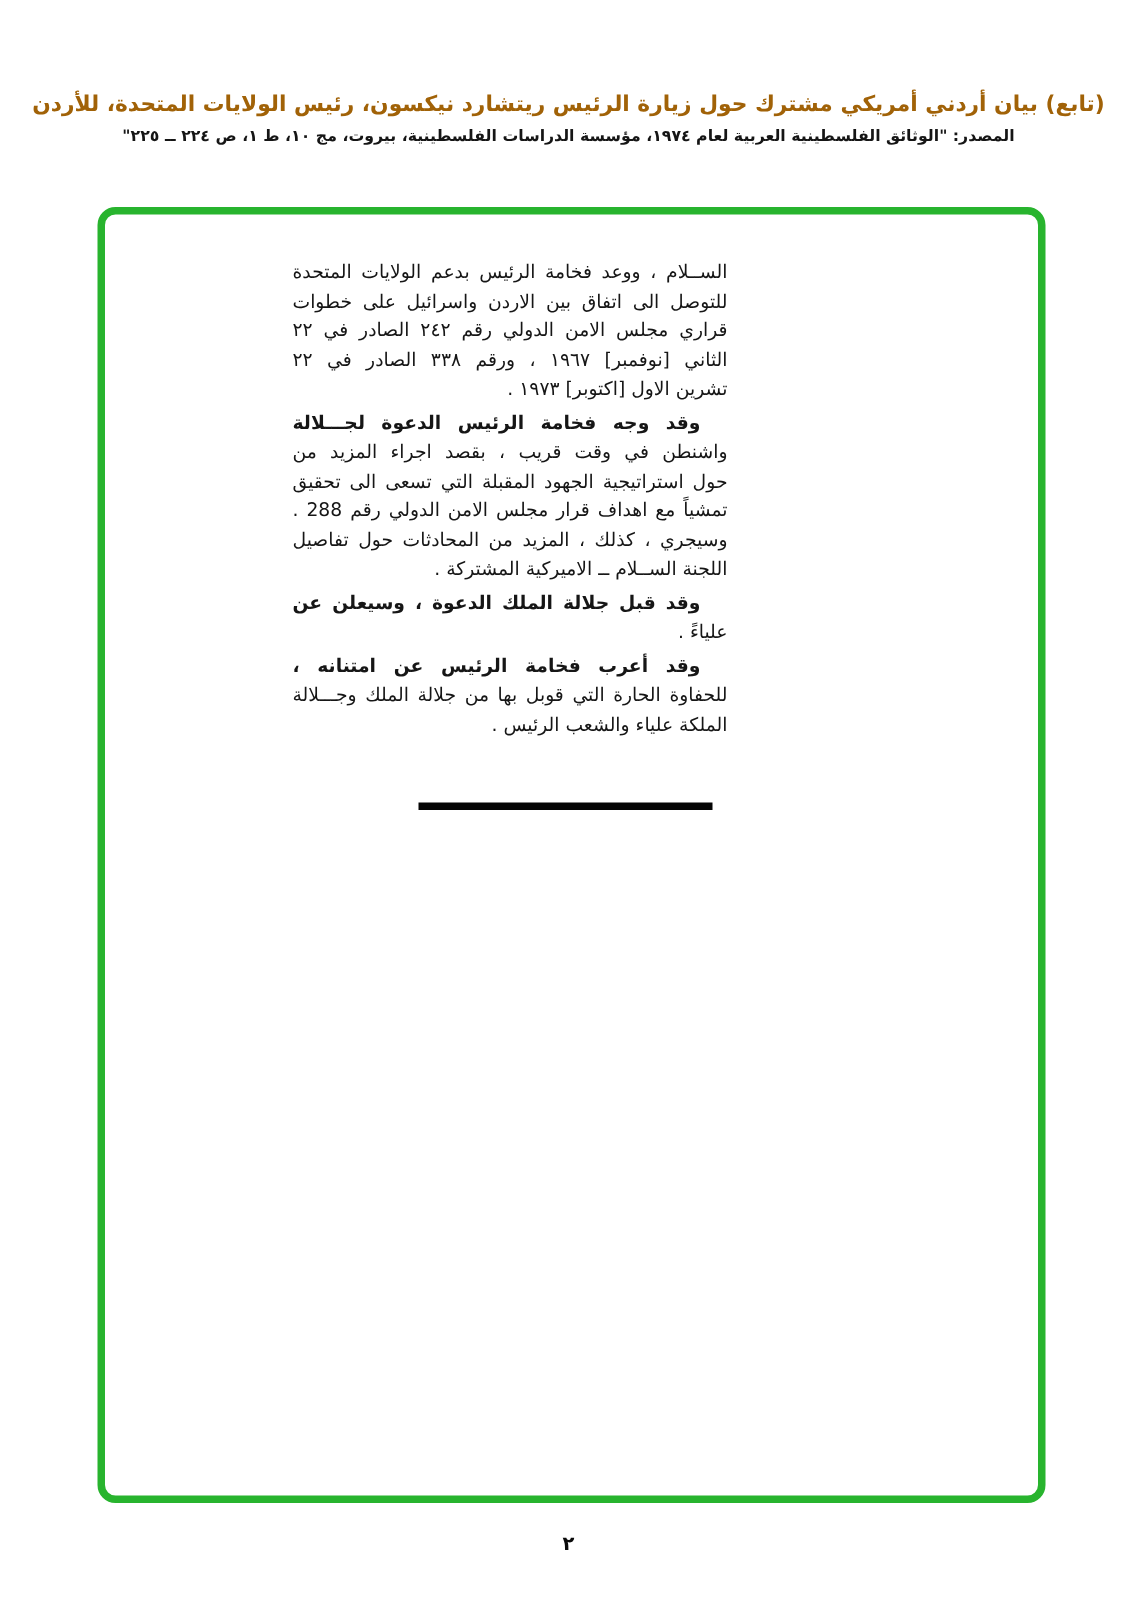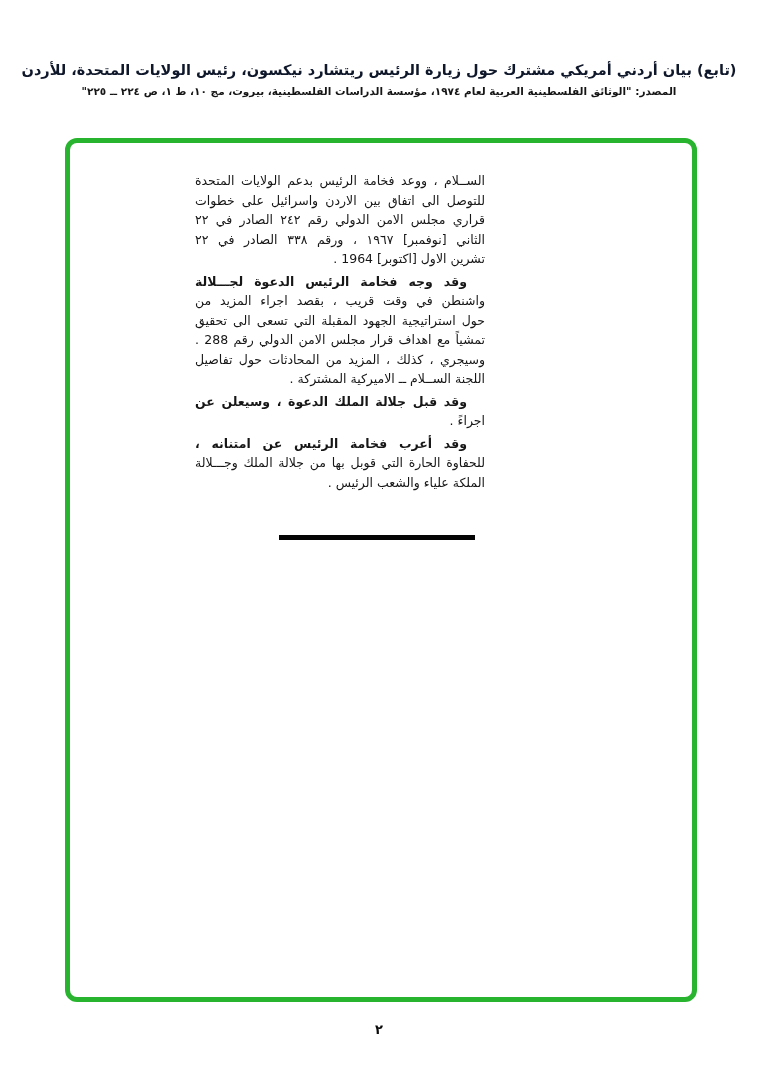--- a/index.html
+++ b/index.html
@@ -13,21 +13,21 @@
   }
   :root { --green: #28b42e; }
 
   
   .header {
     position: absolute; top: 62px; left: 0; right: 0;
     text-align: center; direction: rtl;
   }
   .header .title {
     font-size: 14.5px; font-weight: bold; letter-spacing: 0;
-    color: #0f172a;
+    color: #a16207;
   }
   .header .source {
     margin-top: 7px;
     font-size: 10.5px; font-weight: bold; color: #151515;
   }
 
   
   .doc-frame {
     position: absolute; left: 65px; top: 138px;
     width: 632px; height: 864px;
@@ -80,35 +80,35 @@
 </div>
 
 <div class="doc-frame">
   <div class="text-column">
 
     <div class="para">
       <div class="line">الســلام ، ووعد فخامة الرئيس بدعم الولايات المتحدة الفعال</div>
       <div class="line">للتوصل الى اتفاق بين الاردن واسرائيل على خطوات ثابتة</div>
       <div class="line">قراري مجلس الامن الدولي رقم ٢٤٢ الصادر في ٢٢ تشرين</div>
       <div class="line">الثاني [نوفمبر] ١٩٦٧ ، ورقم ٣٣٨ الصادر في ٢٢</div>
-      <div class="line last">تشرين الاول [اكتوبر] 1964 .</div>
+      <div class="line last">تشرين الاول [اكتوبر] ١٩٧٣ .</div>
     </div>
 
     <div class="para indent">
       <div class="line">وقد وجه فخامة الرئيس الدعوة لجـــلالة الملك لزيارة</div>
       <div class="line">واشنطن في وقت قريب ، بقصد اجراء المزيد من المحادثات</div>
       <div class="line">حول استراتيجية الجهود المقبلة التي تسعى الى تحقيق الســلام</div>
       <div class="line">تمشياً مع اهداف قرار مجلس الامن الدولي رقم 288 .</div>
       <div class="line">وسيجري ، كذلك ، المزيد من المحادثات حول تفاصيل تشكيل</div>
       <div class="line last">اللجنة الســلام ــ الاميركية المشتركة .</div>
     </div>
 
     <div class="para indent">
       <div class="line">وقد قبل جلالة الملك الدعوة ، وسيعلن عن تاريخهـــا</div>
-      <div class="line last">اجراءً .</div>
+      <div class="line last">علياءً .</div>
     </div>
 
     <div class="para indent">
       <div class="line">وقد أعرب فخامة الرئيس عن امتنانه ، والسيدة عقيلته ،</div>
       <div class="line">للحفاوة الحارة التي قوبل بها من جلالة الملك وجـــلالة</div>
       <div class="line last">الملكة علياء والشعب الرئيس .</div>
     </div>
 
   </div>
 

